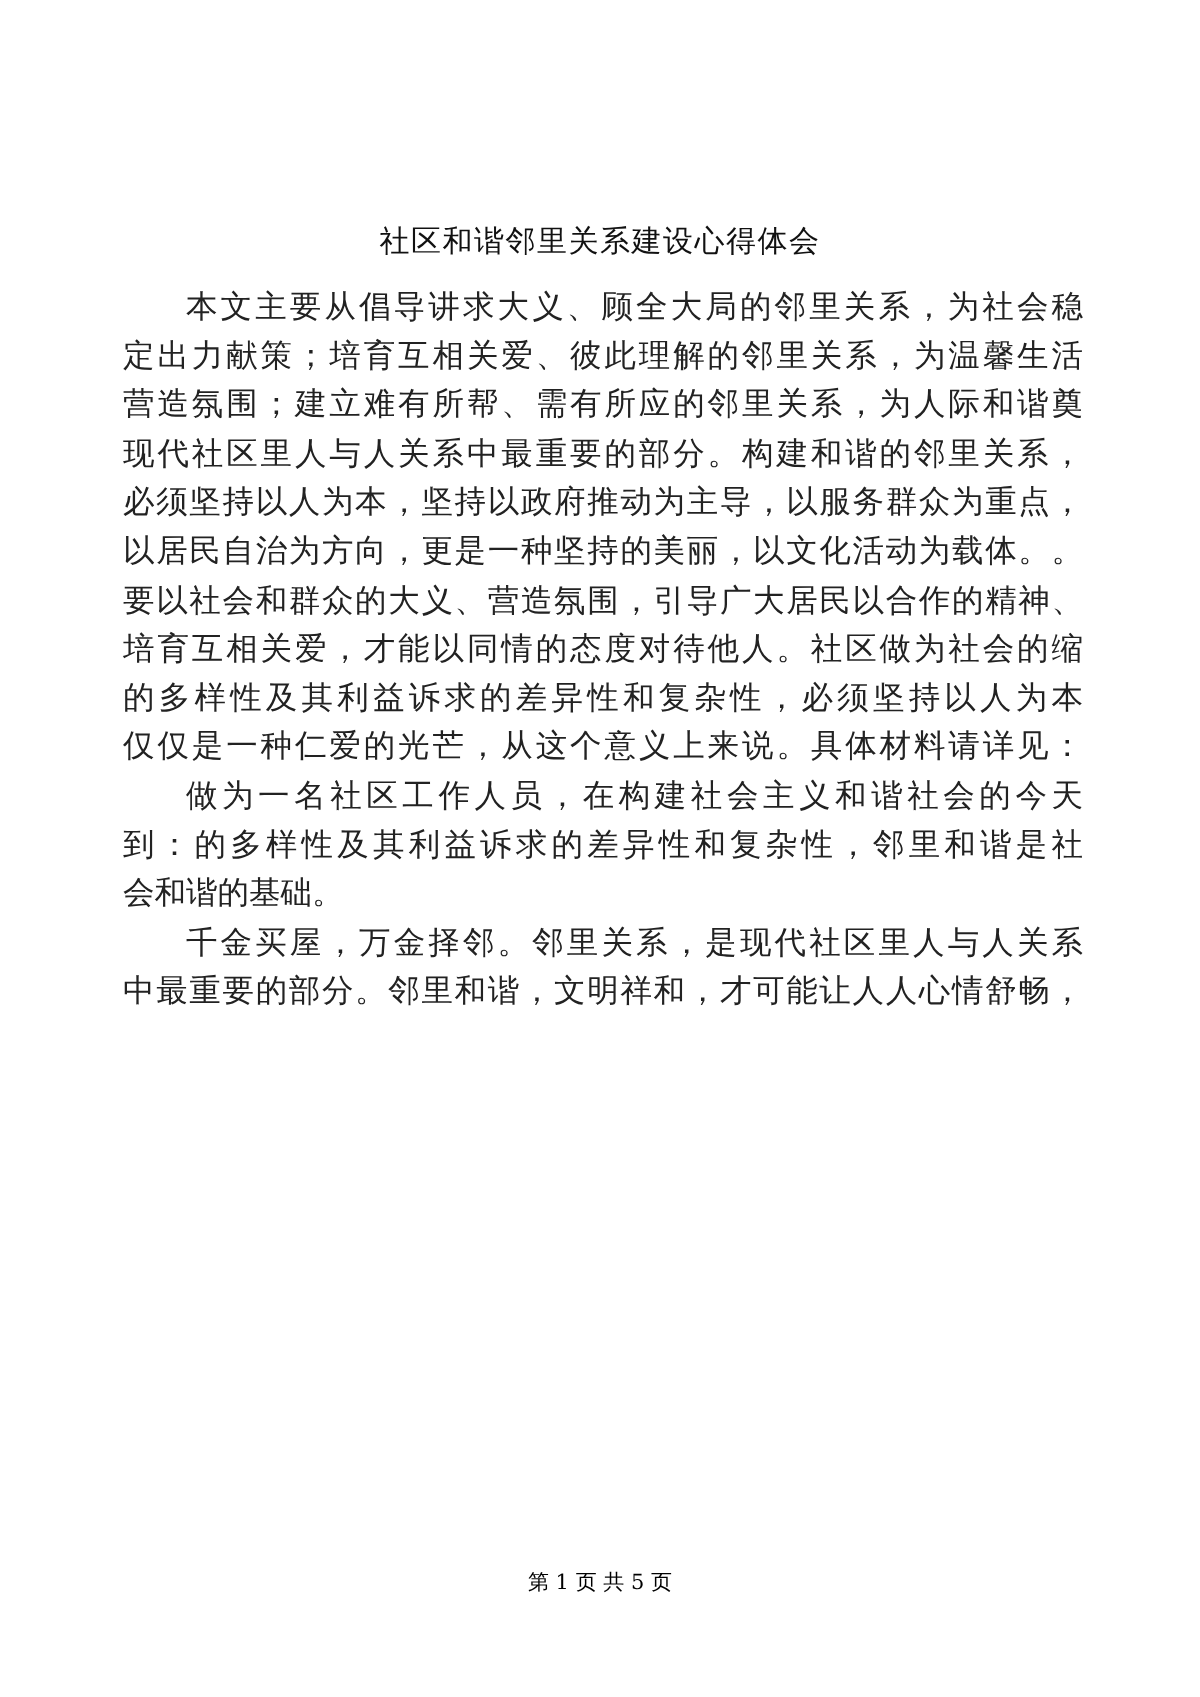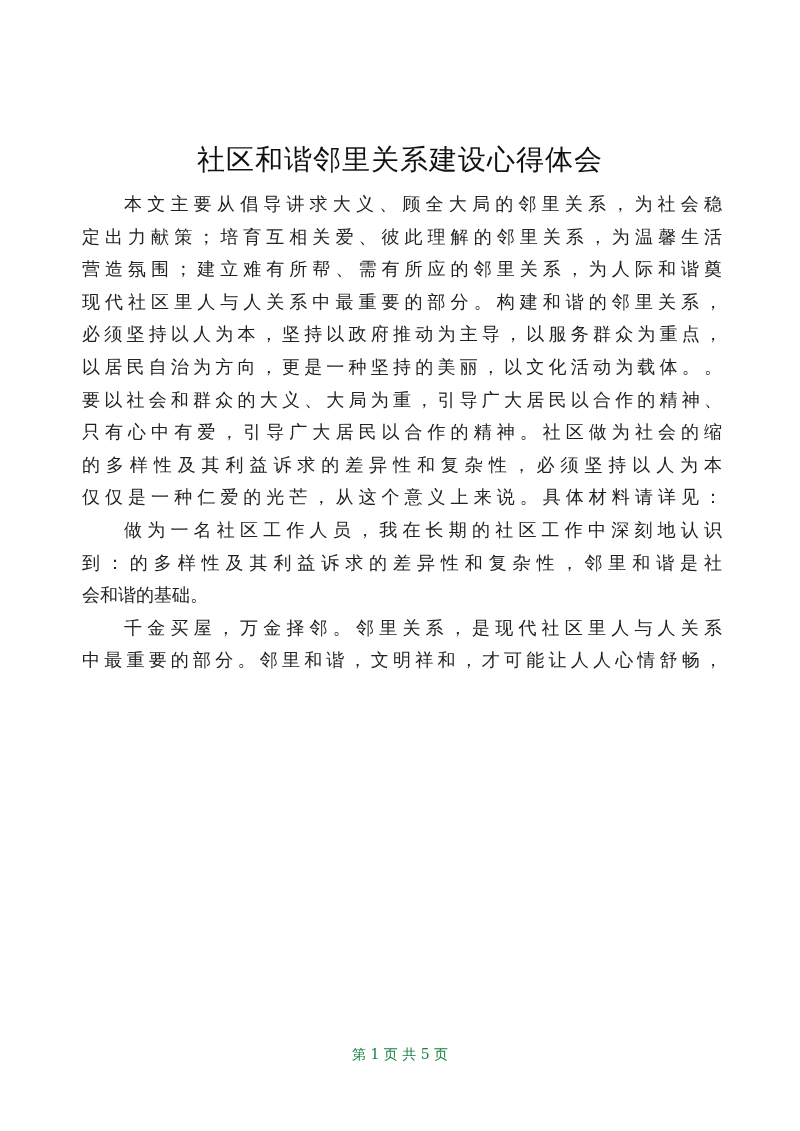--- a/index.html
+++ b/index.html
@@ -19,82 +19,82 @@
       position: absolute;
       left: 0; top: 0;
       width: 800px; height: 1131px;
       background: #fff;
     }
     .title {
       position: absolute;
       left: 0; right: 0;
       top: 140px;
       text-align: center;
-      font-size: 28px;
+      font-size: 20px;
       line-height: 40px;
       color: #111;
       letter-spacing: 1px;
       font-family: "DejaVu Sans", "Liberation Sans", sans-serif;
     }
     .body-text {
       position: absolute;
       left: 82px;
       top: 188px;
       width: 640px;
     }
     .line {
       height: 32.6px;
       line-height: 32.6px;
-      font-size: 18px;
+      font-size: 21px;
       white-space: nowrap;
       overflow: visible;
       font-family: "DejaVu Sans", "Liberation Sans", sans-serif;
       color: #222;
       text-align: justify;
       text-align-last: justify;
     }
     .line.short {
       text-align-last: left;
     }
     .line.indent {
       padding-left: 42px;
     }
     .footer {
       position: absolute;
       left: 0; right: 0;
       top: 1046px;
       text-align: center;
       font-size: 14px;
-      color: #15803d;
+      color: #000000;
       font-family: "DejaVu Serif", "Liberation Serif", serif;
     }
   </style>
 </head>
 <body>
 
 <div class="page">
   <div class="title">社区和谐邻里关系建设心得体会</div>
 
   <div class="body-text">
 
     <div>
       <div class="line indent">本文主要从倡导讲求大义、顾全大局的邻里关系，为社会稳</div>
       <div class="line">定出力献策；培育互相关爱、彼此理解的邻里关系，为温馨生活</div>
       <div class="line">营造氛围；建立难有所帮、需有所应的邻里关系，为人际和谐奠</div>
       <div class="line">现代社区里人与人关系中最重要的部分。构建和谐的邻里关系，</div>
       <div class="line">必须坚持以人为本，坚持以政府推动为主导，以服务群众为重点，</div>
       <div class="line">以居民自治为方向，更是一种坚持的美丽，以文化活动为载体。。</div>
-      <div class="line">要以社会和群众的大义、大局为重，引导广大居民以合作的精神、</div>
-      <div class="line">只有心中有爱，引导广大居民以合作的精神。社区做为社会的缩</div>
+      <div class="line">要以社会和群众的大义、营造氛围，引导广大居民以合作的精神、</div>
+      <div class="line">培育互相关爱，才能以同情的态度对待他人。社区做为社会的缩</div>
       <div class="line">的多样性及其利益诉求的差异性和复杂性，必须坚持以人为本</div>
       <div class="line">仅仅是一种仁爱的光芒，从这个意义上来说。具体材料请详见：</div>
     </div>
 
     <div>
-      <div class="line indent">做为一名社区工作人员，我在长期的社区工作中深刻地认识</div>
+      <div class="line indent">做为一名社区工作人员，在构建社会主义和谐社会的今天</div>
       <div class="line">到：的多样性及其利益诉求的差异性和复杂性，邻里和谐是社</div>
       <div class="line short">会和谐的基础。</div>
     </div>
 
     <div>
       <div class="line indent">千金买屋，万金择邻。邻里关系，是现代社区里人与人关系</div>
       <div class="line">中最重要的部分。邻里和谐，文明祥和，才可能让人人心情舒畅，</div>
     </div>
   </div>
 

